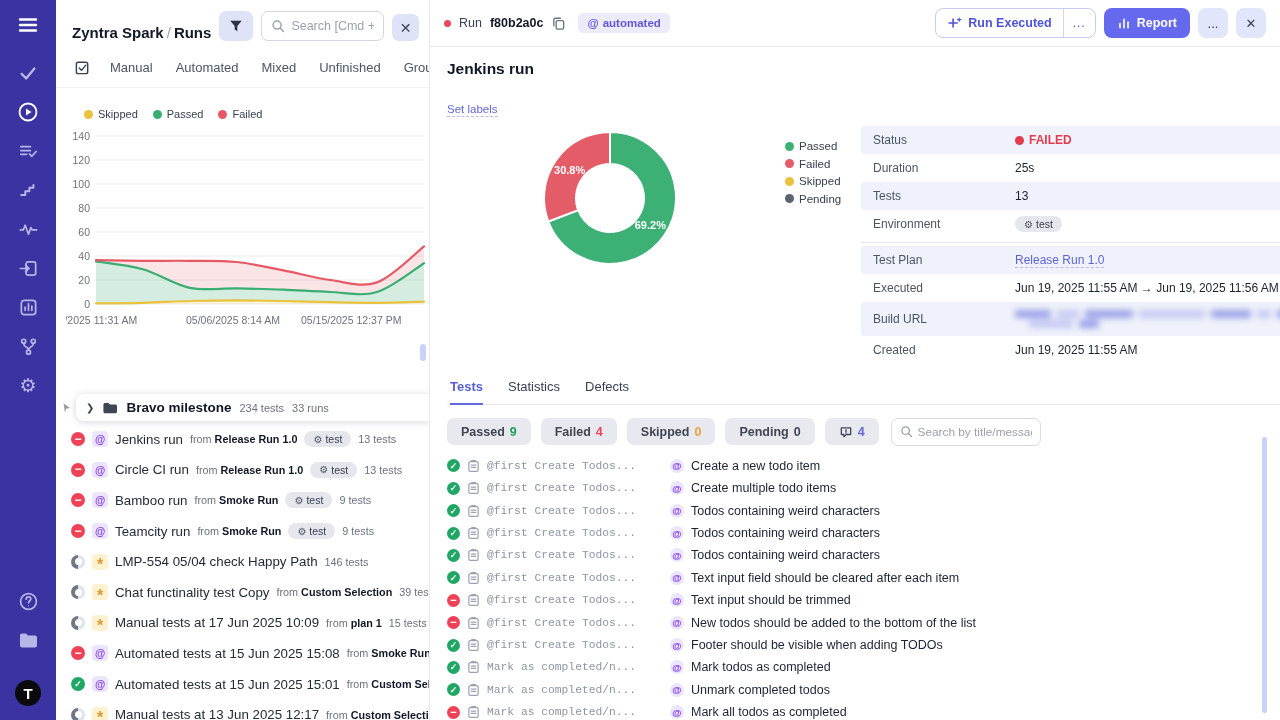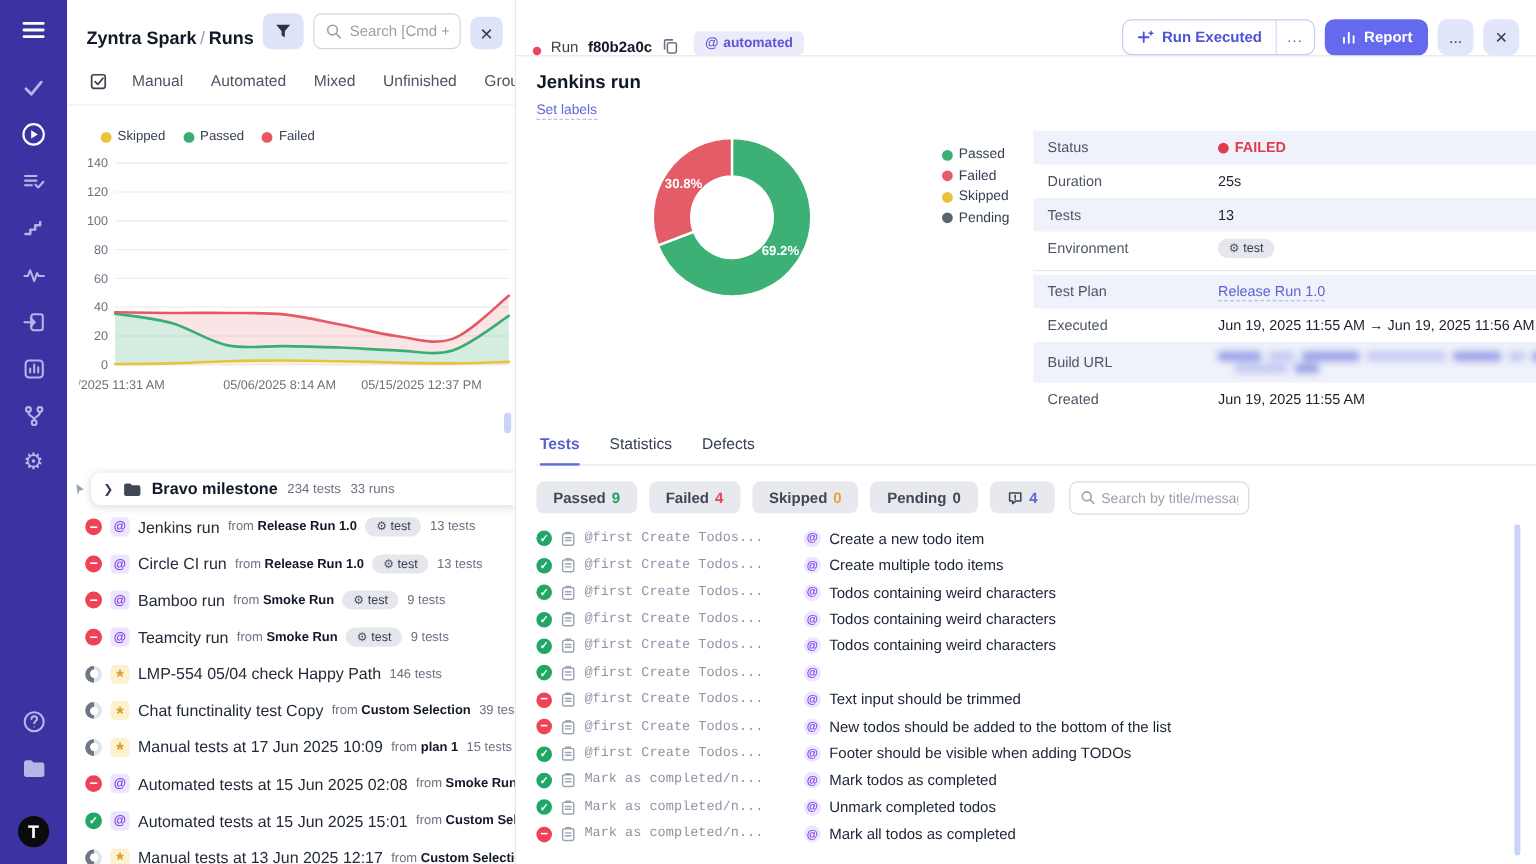--- a/index.html
+++ b/index.html
@@ -67,40 +67,40 @@
   .run-name{font-size:13.3px;color:#232b38}
   .from{font-size:10.8px;color:#6b7280}
   .from b{color:#111827}
   .env-pill{display:inline-flex;align-items:center;gap:3px;background:#e5e7ec;border-radius:999px;
     padding:2px 9px;font-size:10.5px;color:#374151;flex:none}
   .env-pill .gear{font-size:10px;color:#4b5563}
   .tests-count{font-size:10.8px;color:#6b7280}
 
   
   .right-panel{position:absolute;left:430px;top:0;width:850px;height:720px;background:#fff}
-  .topbar{height:47px;border-bottom:1px solid #e7e8ec;display:flex;align-items:flex-end;gap:8px;padding:0 14px}
+  .topbar{height:47px;border-bottom:1px solid #e7e8ec;display:flex;align-items:center;gap:8px;padding:0 14px}
   .dot-red{width:7px;height:7px;border-radius:50%;background:#e8485c;flex:none}
   .run-label{font-size:12.5px;color:#374151}
   .run-id{font-size:12.5px;font-weight:bold;color:#111827}
   .icon-btn{color:#6b7280;display:flex;align-items:center}
   .auto-badge{display:inline-flex;align-items:center;gap:4px;background:#ecebfb;color:#5f57d6;
     font-size:11.5px;font-weight:600;padding:4px 9px;border-radius:5px;margin-left:4px}
   .topbar-right{margin-left:auto;display:flex;align-items:center;gap:8px}
   .btn-summary{display:flex;align-items:stretch;border:1px solid #c9cdf2;border-radius:8px;height:30px;background:#fff;color:#4f52d9}
   .bs-main{display:flex;align-items:center;gap:6px;padding:0 11px;font-size:12.5px;font-weight:600}
   .bs-div{width:1px;background:#d4d8f4}
   .bs-more{display:flex;align-items:center;padding:0 9px;font-size:12px;letter-spacing:1px}
   .btn-report{display:flex;align-items:center;gap:6px;background:#6469ee;color:#fff;border-radius:8px;
     height:30px;padding:0 13px;font-size:12.5px;font-weight:600}
   .sq-btn{width:30px;height:30px;background:#e2e6fa;border-radius:8px;color:#374151;font-size:13px;
     display:flex;align-items:center;justify-content:center}
 
   .content{position:relative;height:672px;padding:13px 0 0 17px;overflow:hidden}
   .run-title{font-size:15.5px;font-weight:bold;color:#101828}
-  .set-labels{display:inline-block;margin-top:8px;font-size:11.5px;color:#6266d8;border-bottom:1px dashed #babdf0;line-height:1.15}
+  .set-labels{display:inline-block;margin-top:25px;font-size:11.5px;color:#6266d8;border-bottom:1px dashed #babdf0;line-height:1.15}
 
   .summary{display:flex;margin-top:11px}
   .donut-wrap{width:140px;height:140px;margin-left:93px;flex:none}
   .donut-legend{margin-left:105px;padding-top:12px;display:flex;flex-direction:column;gap:5.5px;
     font-size:11.5px;color:#374151;flex:none;width:70px}
   .donut-legend .li{display:flex;align-items:center;gap:5px}
   .lg-passed{background:#3cb075}.lg-failed{background:#e45c68}.lg-skipped{background:#e9c23e}.lg-pending{background:#5c6370}
 
   .details{flex:1;margin-left:6px;margin-right:8px;margin-top:-2px}
   .drow{display:grid;grid-template-columns:142px 1fr;align-items:center;min-height:28px;padding-left:12px;border-radius:2px}
@@ -380,21 +380,21 @@
       <div class="run-row">
         <span class="st prog"></span>
           <span class="ty man">*</span>
         <span class="run-name">Manual tests at 17 Jun 2025 10:09</span>
         <span class="from"><span>from</span> <b>plan 1</b></span>
         <span class="tests-count">15 tests</span>
       </div>
       <div class="run-row">
         <span class="st failed"></span>
           <span class="ty auto">@</span>
-        <span class="run-name">Automated tests at 15 Jun 2025 02:08</span>
+        <span class="run-name">Automated tests at 15 Jun 2025 15:08</span>
         <span class="from"><span>from</span> <b>Smoke Run</b></span>
 
       </div>
       <div class="run-row">
         <span class="st passed"></span>
           <span class="ty auto">@</span>
         <span class="run-name">Automated tests at 15 Jun 2025 15:01</span>
         <span class="from"><span>from</span> <b>Custom Selection</b></span>
 
       </div>
@@ -658,20 +658,21 @@
           <span class="st passed"></span>
           <span class="clip">
             <svg width="13" height="14" viewBox="0 0 14 15" fill="none" stroke="#9aa3b0" stroke-width="1.3" stroke-linejoin="round">
               <rect x="2" y="2.8" width="10" height="10.5" rx="1.5"></rect>
               <path d="M5 2.8V1.8h4v1"></path>
               <path d="M4.5 6.5h5M4.5 9h5" stroke-linecap="round"></path>
             </svg>
           </span>
           <span class="suite">@first Create Todos...</span>
           <span class="ty auto">@</span>
+          <span class="ttitle">Text input field should be cleared after each item</span>
         </div>
       <div class="trow">
           <span class="st failed"></span>
           <span class="clip">
             <svg width="13" height="14" viewBox="0 0 14 15" fill="none" stroke="#9aa3b0" stroke-width="1.3" stroke-linejoin="round">
               <rect x="2" y="2.8" width="10" height="10.5" rx="1.5"></rect>
               <path d="M5 2.8V1.8h4v1"></path>
               <path d="M4.5 6.5h5M4.5 9h5" stroke-linecap="round"></path>
             </svg>
           </span>

